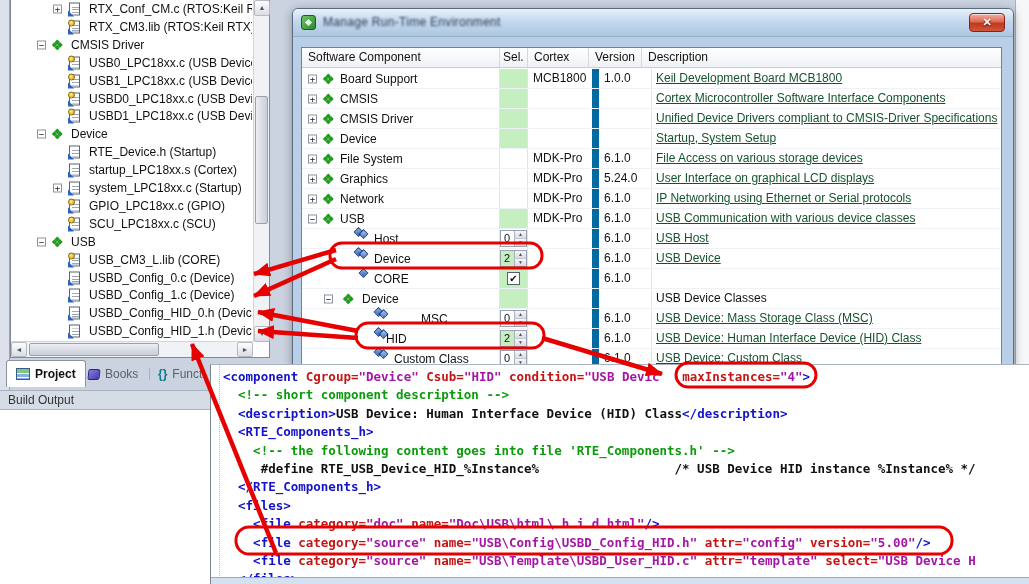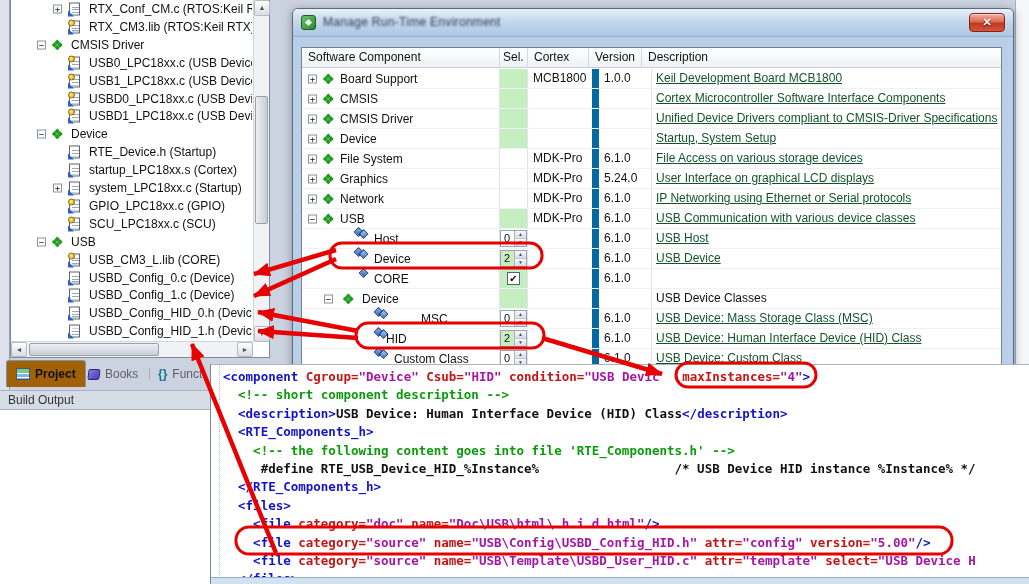--- a/index.html
+++ b/index.html
@@ -28,21 +28,21 @@
   .sb{position:absolute;background:#f1f2f5;z-index:3}
   #vsb{right:0;top:0;width:16px;height:342px;border-left:1px solid #d0d4dc}
   #hsb{left:0;bottom:0;height:16px;right:16px;border-top:1px solid #d0d4dc}
   .sb-btn{position:absolute;width:16px;height:16px;background:linear-gradient(#fdfdfd,#dadde3);
       border:1px solid #b4b9c2;border-radius:2px;color:#4a5462;font-size:7px;text-align:center;line-height:14px}
   .sb-thumb{position:absolute;background:linear-gradient(90deg,#eceef2,#c9cdd7);border:1px solid #9aa1ae;border-radius:2px}
   #hthumb{left:18px;top:1px;width:130px;height:13px;background:linear-gradient(#eceef2,#c9cdd7)}
 
   
   #tabs{position:absolute;left:0;top:358px;width:212px;height:29px;z-index:2}
-  .tab-active{position:absolute;left:6px;top:2px;height:27px;padding:0 9px;background:#a16207;border:1px solid #8a92a2;border-bottom:none;border-radius:3px 3px 0 0;display:flex;align-items:center;gap:5px;font-weight:bold}
+  .tab-active{position:absolute;left:6px;top:2px;height:27px;padding:0 9px;background:#ffffff;border:1px solid #8a92a2;border-bottom:none;border-radius:3px 3px 0 0;display:flex;align-items:center;gap:5px;font-weight:bold}
   .tab-flat{position:absolute;top:4px;height:24px;display:flex;align-items:center;gap:5px;color:#5a5f6a}
   .i-proj{width:14px;height:12px;border:1px solid #3a5a8a;display:inline-block;
       background:linear-gradient(#7ec87e 0 4px,#fff 4px 5px,#88b0e0 5px 8px,#fff 8px 9px,#88b0e0 9px 12px)}
   .i-book{width:12px;height:11px;display:inline-block;background:linear-gradient(135deg,#8a7ae0,#4a3ab0);
       border:1px solid #2a2080;border-radius:2px 3px 3px 2px;transform:skewX(-6deg)}
   .i-brace{color:#0b7a8c;font-weight:bold}
   .tab-sep{position:absolute;top:8px;color:#a8aeb8}
   #bo-head{position:absolute;left:0;top:390px;width:211px;height:20px;background:#d6dce6;border:1px solid #aab2c0;border-left:none;line-height:18px;padding-left:8px;color:#333;z-index:2}
   #bo-body{position:absolute;left:0;top:410px;width:211px;height:174px;background:#fff;border-right:1px solid #98a0b4;z-index:2}
 

